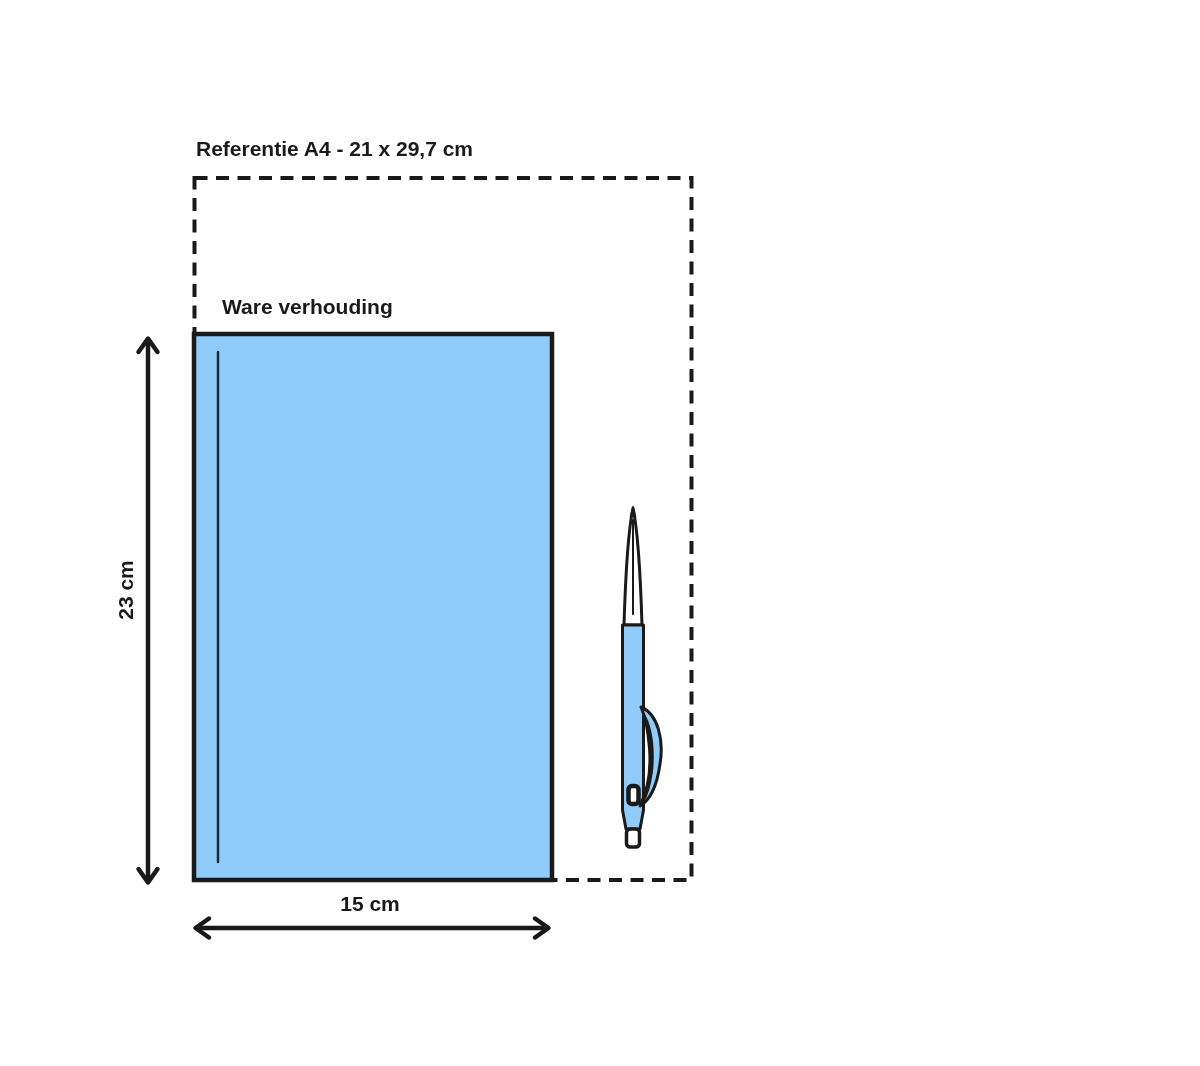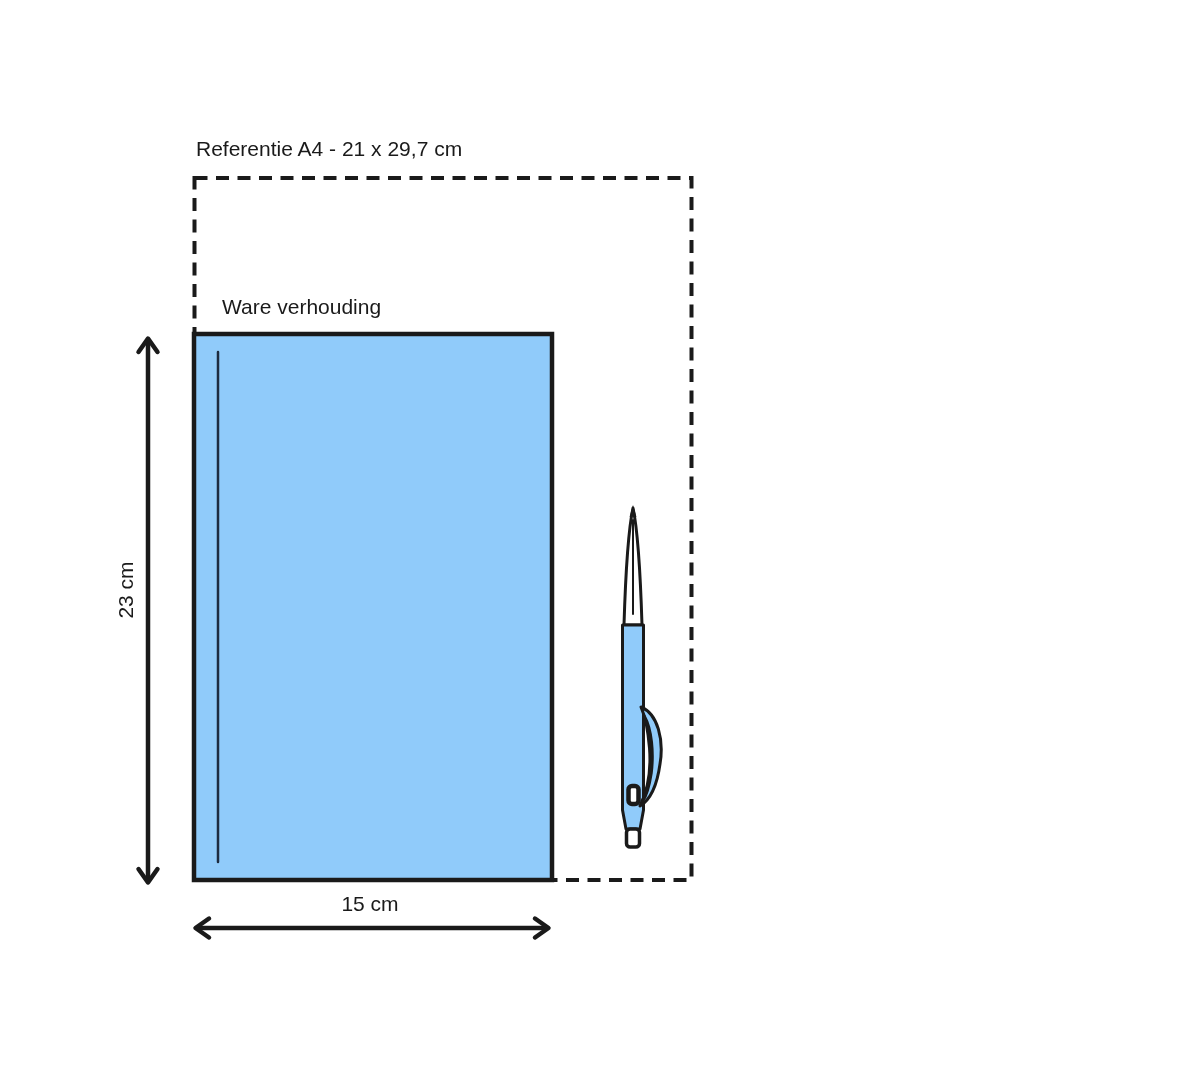--- a/index.html
+++ b/index.html
@@ -11,20 +11,21 @@
   }
   * { margin: 0; padding: 0; box-sizing: border-box; }
   html, body { background: var(--bg); }
   .canvas {
     position: relative;
     width: 1200px;
     height: 1066px;
     background: var(--bg);
     font-family: "Liberation Sans", sans-serif;
     overflow: hidden;
+    font-weight: bold;
   }
   svg text {
     font-family: "Liberation Sans", sans-serif;
     font-size: 21px;
     fill: var(--ink);
   }
   .outline-stroke { stroke: var(--ink); fill: none; }
   .book-rect     { fill: var(--book-fill); stroke: var(--ink); }
   .pen-blue      { fill: var(--pen-fill); stroke: var(--ink); }
   .pen-white     { fill: #ffffff; stroke: var(--ink); }

